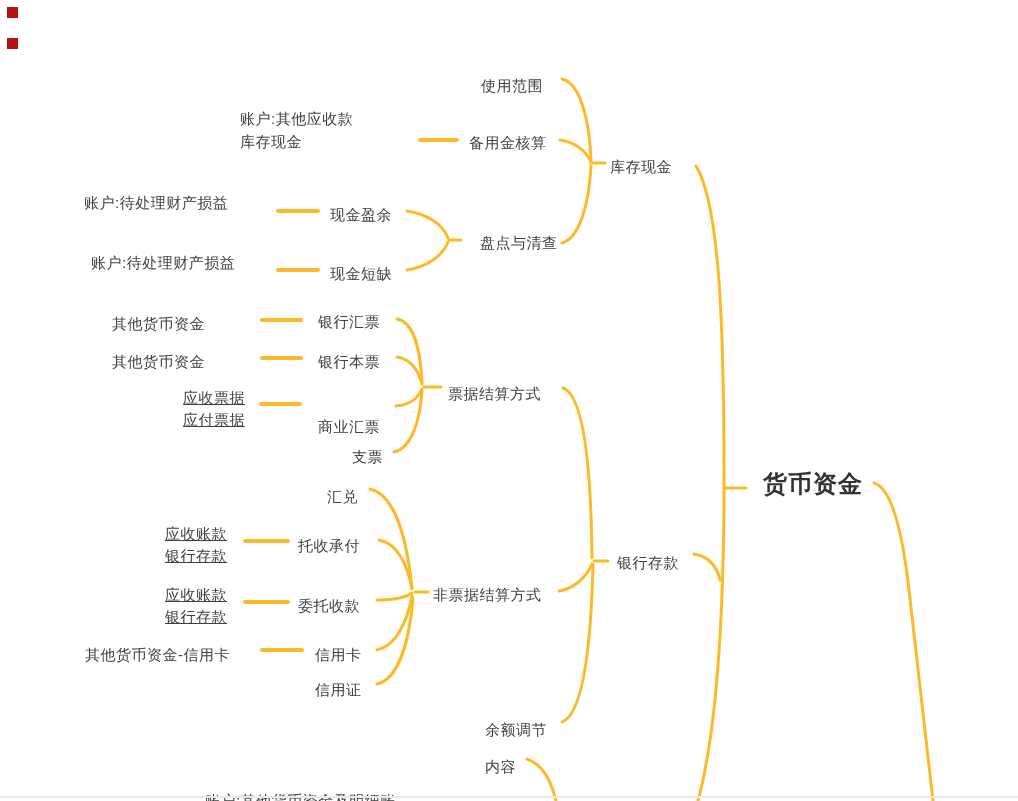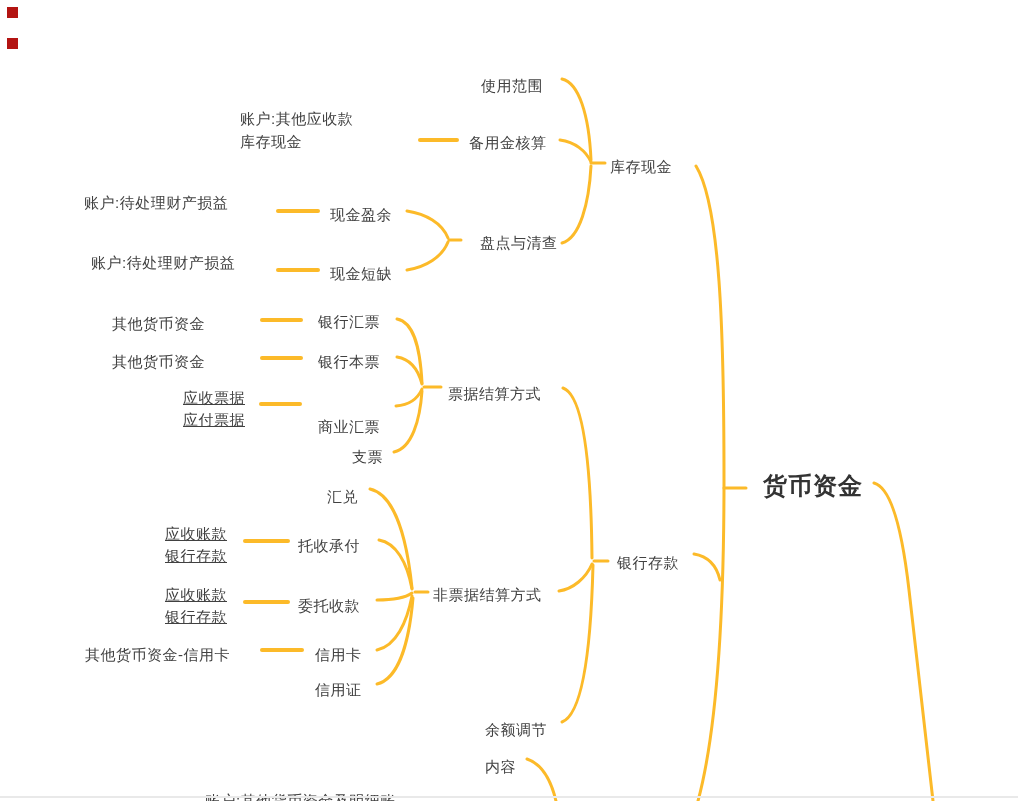--- a/index.html
+++ b/index.html
@@ -9,21 +9,21 @@
   }
   #wires{position:absolute;left:0;top:0;}
   #wires path{fill:none;stroke:var(--branch-color,#FCBA29);stroke-width:3;stroke-linecap:round;}
   #wires path.dash{stroke-width:4;}
   .node{
     position:absolute;font-size:15px;letter-spacing:.5px;line-height:23px;
     color:var(--text-color,#414141);white-space:nowrap;cursor:default;
   }
   .node .ln{display:block;}
   .right{text-align:left;}
-  .root-node{font-size:24px;font-weight:bold;letter-spacing:1px;color:var(--root-text,#333);}
+  .root-node{font-size:24px;font-weight:bold;letter-spacing:1px;color:var(--root-text,#333);font-family:Liberation Mono, monospace;}
   .tight{line-height:22px;text-decoration:underline;}
   .marker{position:absolute;width:11px;height:11px;background:var(--marker-color,#B31412);}
   .bottom-line{position:absolute;left:0;top:796px;width:1018px;height:2px;background:var(--border-color,#E9E9E9);}
 </style>
 </head>
 <body>
 
 <div id="stage">
 
   <svg id="wires" width="1018" height="801" viewBox="0 0 1018 801">

